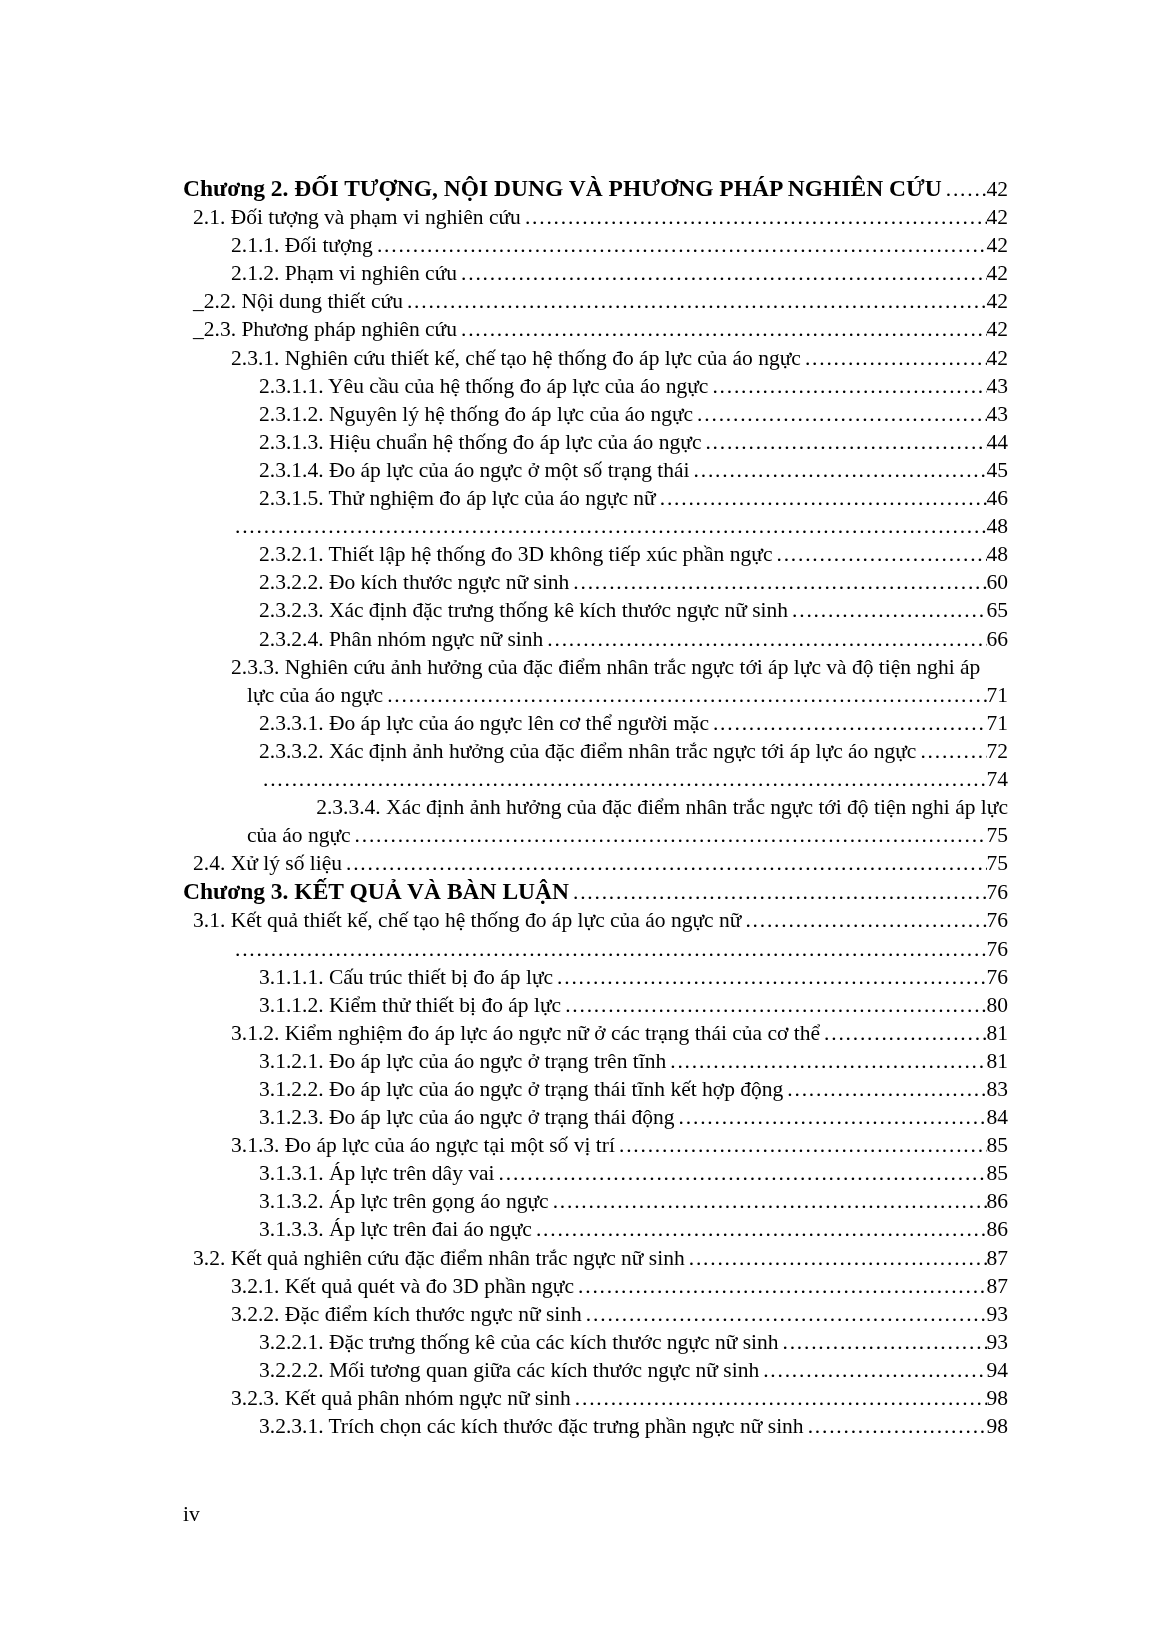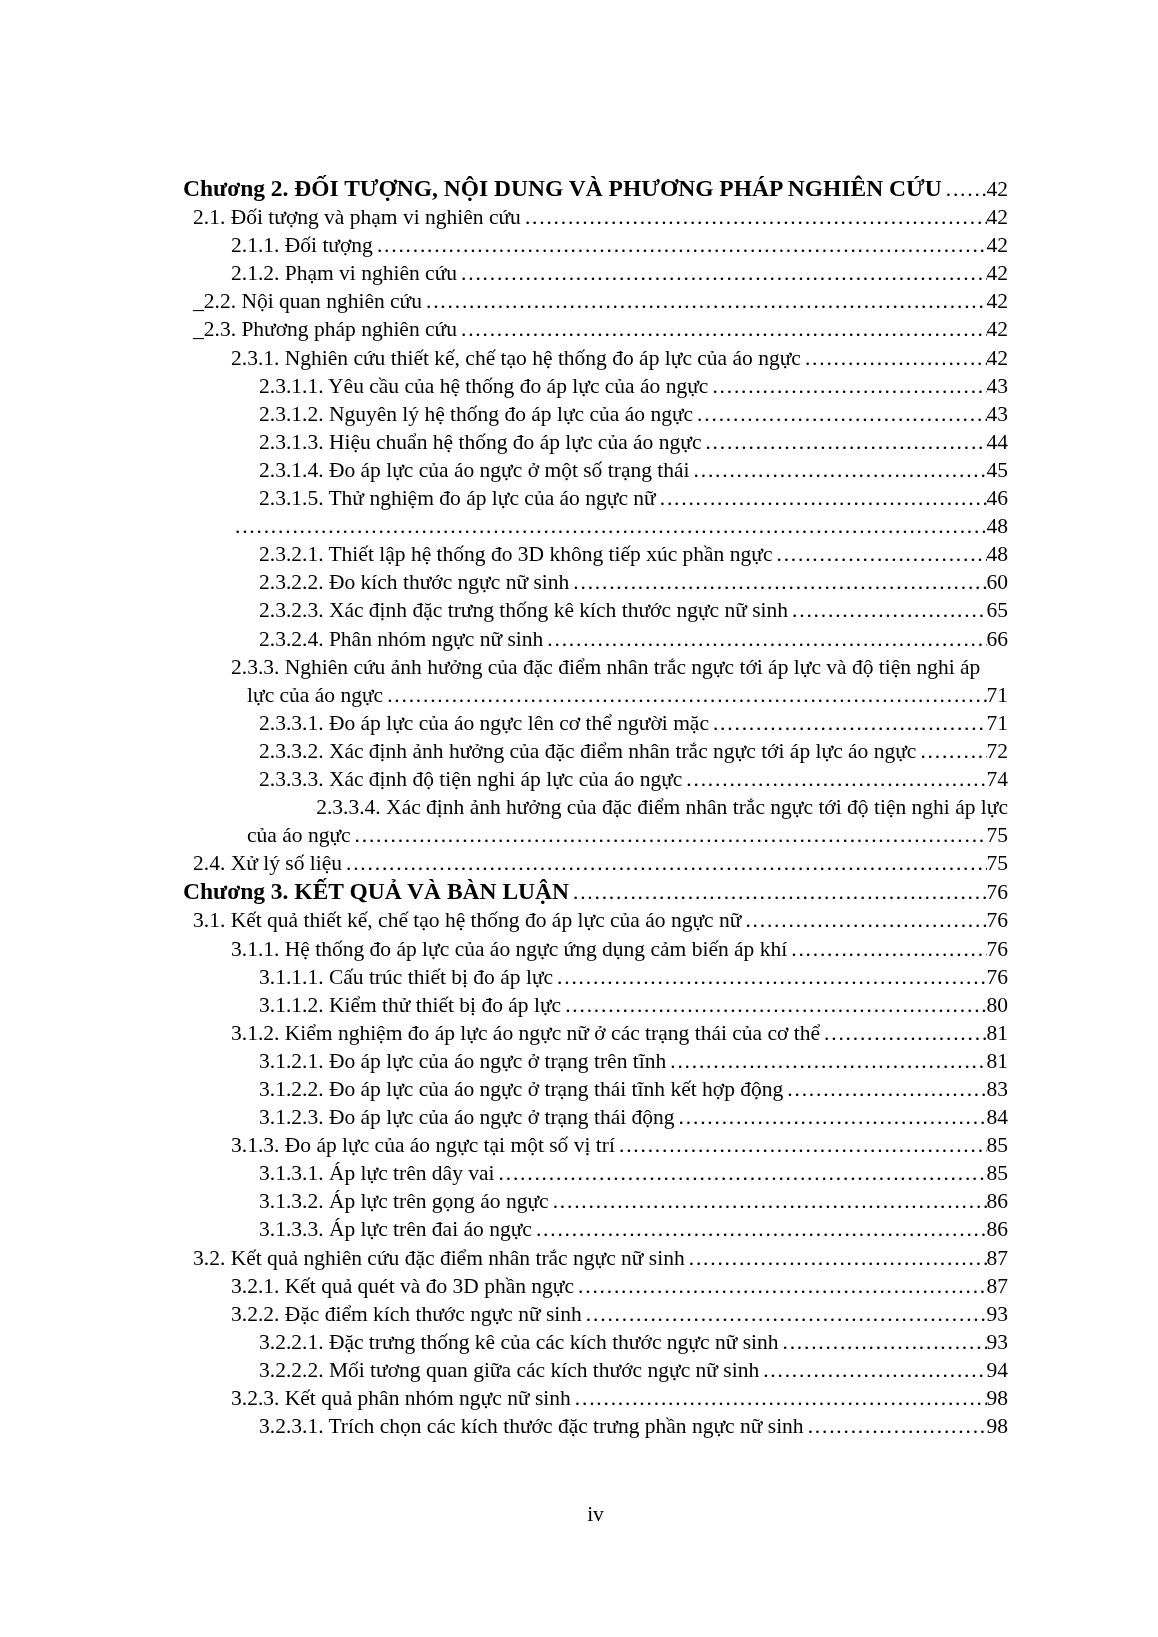--- a/index.html
+++ b/index.html
@@ -48,21 +48,20 @@
     font-size: 21.5px;
     font-weight: normal;
   }
   .pg {
     white-space: nowrap;
     font-size: 21.5px;
     font-weight: normal;
   }
   .footer {
     margin: 62px 150px 0 183px;
-    text-align: center;
     font-size: 21.5px;
   }
 </style>
 </head>
 <body>
 
 <div class="page">
   <div class="toc">
       <div class="row chapter">
         <span class="txt">Chương 2. ĐỐI TƯỢNG, NỘI DUNG VÀ PHƯƠNG PHÁP NGHIÊN CỨU</span>
@@ -78,21 +77,21 @@
         <span class="txt">2.1.1. Đối tượng</span>
         <span class="dots"></span>
         <span class="pg">42</span>
       </div>
       <div class="row h2">
         <span class="txt">2.1.2. Phạm vi nghiên cứu</span>
         <span class="dots"></span>
         <span class="pg">42</span>
       </div>
       <div class="row h1">
-        <span class="txt">_2.2. Nội quan nghiên cứu</span>
+        <span class="txt">_2.2. Nội dung thiết cứu</span>
         <span class="dots"></span>
         <span class="pg">42</span>
       </div>
       <div class="row h1">
         <span class="txt">_2.3. Phương pháp nghiên cứu</span>
         <span class="dots"></span>
         <span class="pg">42</span>
       </div>
       <div class="row h2">
         <span class="txt">2.3.1. Nghiên cứu thiết kế, chế tạo hệ thống đo áp lực của áo ngực</span>
@@ -160,21 +159,20 @@
         <span class="txt">2.3.3.1. Đo áp lực của áo ngực lên cơ thể người mặc</span>
         <span class="dots"></span>
         <span class="pg">71</span>
       </div>
       <div class="row h3">
         <span class="txt">2.3.3.2. Xác định ảnh hưởng của đặc điểm nhân trắc ngực tới áp lực áo ngực</span>
         <span class="dots"></span>
         <span class="pg">72</span>
       </div>
       <div class="row h3">
-        <span class="txt">2.3.3.3. Xác định độ tiện nghi áp lực của áo ngực</span>
         <span class="dots"></span>
         <span class="pg">74</span>
       </div>
       <div class="row h3">
         <span class="txt">2.3.3.4. Xác định ảnh hưởng của đặc điểm nhân trắc ngực tới độ tiện nghi áp lực</span>
       </div>
       <div class="row cont">
         <span class="txt">của áo ngực</span>
         <span class="dots"></span>
         <span class="pg">75</span>
@@ -188,21 +186,20 @@
         <span class="txt">Chương 3. KẾT QUẢ VÀ BÀN LUẬN</span>
         <span class="dots"></span>
         <span class="pg">76</span>
       </div>
       <div class="row h1">
         <span class="txt">3.1. Kết quả thiết kế, chế tạo hệ thống đo áp lực của áo ngực nữ</span>
         <span class="dots"></span>
         <span class="pg">76</span>
       </div>
       <div class="row h2">
-        <span class="txt">3.1.1. Hệ thống đo áp lực của áo ngực ứng dụng cảm biến áp khí</span>
         <span class="dots"></span>
         <span class="pg">76</span>
       </div>
       <div class="row h3">
         <span class="txt">3.1.1.1. Cấu trúc thiết bị đo áp lực</span>
         <span class="dots"></span>
         <span class="pg">76</span>
       </div>
       <div class="row h3">
         <span class="txt">3.1.1.2. Kiểm thử thiết bị đo áp lực</span>

